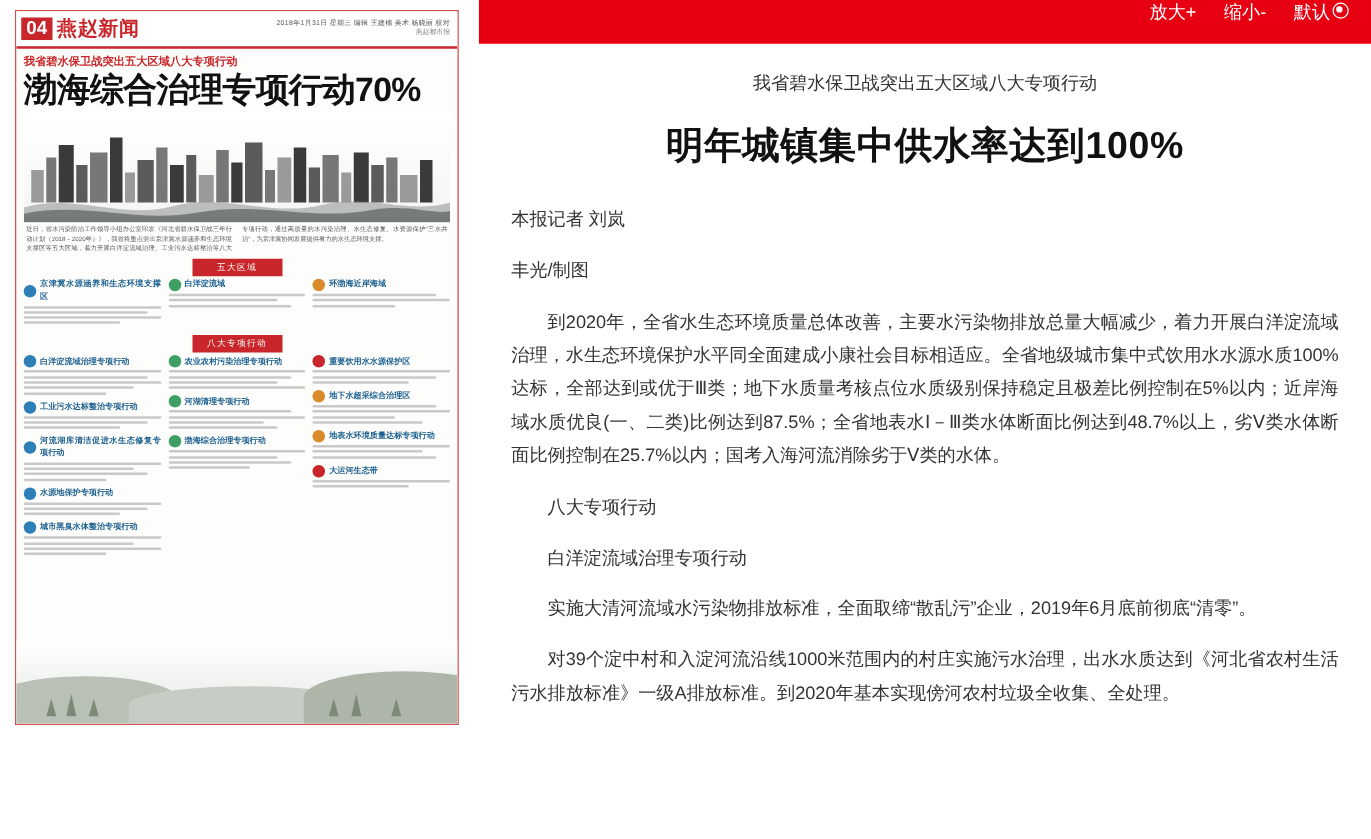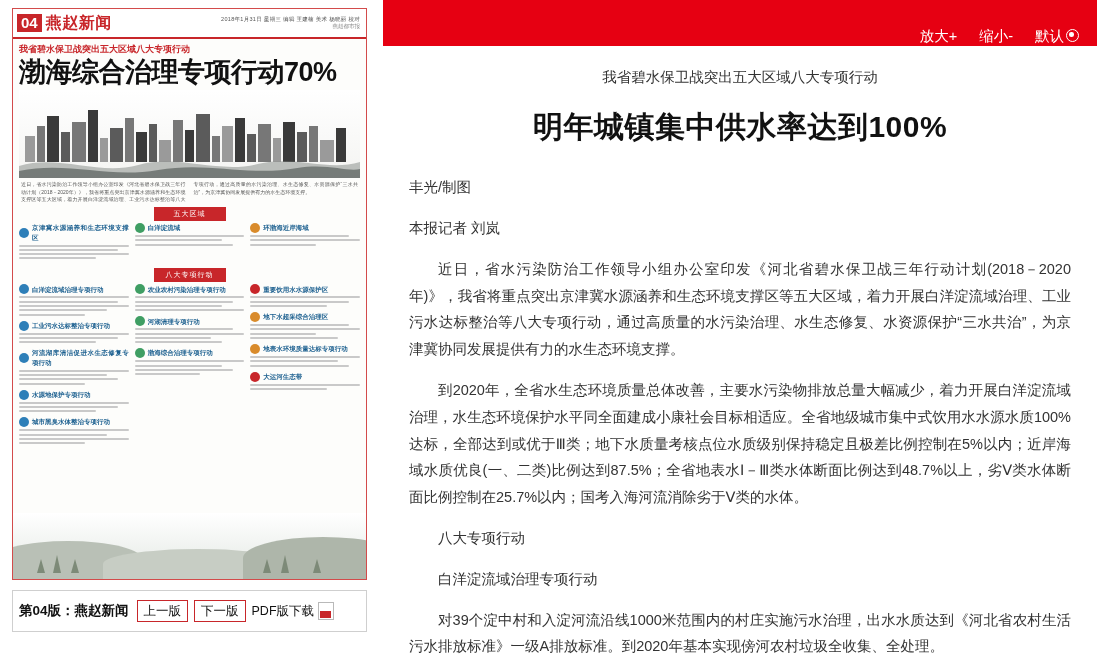--- a/index.html
+++ b/index.html
@@ -261,24 +261,24 @@
     background: #c8262a;
   }
   
   .right-col {
     flex: 1;
     position: relative;
     background: #fff;
     overflow: hidden;
   }
   .red-bar {
-    height: 46px;
+    height: 35px;
     background: #e60012;
     display: flex;
-    align-items: flex-end;
+    align-items: flex-start;
     justify-content: flex-end;
     padding-right: 18px;
     gap: 22px;
   }
   .red-bar-item {
     color: #ffffff;
     font-size: 14.5px;
     cursor: pointer;
     white-space: nowrap;
   }
@@ -592,45 +592,38 @@
         <div class="tree" style="left:24px;"></div>
         <div class="tree" style="left:40px; border-bottom-width:18px;"></div>
         <div class="tree" style="left:58px;"></div>
         <div class="tree" style="left:250px;"></div>
         <div class="tree" style="left:268px; border-bottom-width:18px;"></div>
         <div class="tree" style="left:300px;"></div>
       </div>
 
     </div>
 
-    <div class="thumb-toolbar">
-      <span class="thumb-title">第04版：燕赵新闻</span>
-      <button class="nav-btn">上一版</button>
-      <button class="nav-btn">下一版</button>
-      <span class="pdf-label">PDF版下载</span>
-      <span class="pdf-icon"></span>
-    </div>
 
   </div>
 
   <div class="right-col">
 
     <div class="red-bar">
       <span class="red-bar-item">放大+</span>
       <span class="red-bar-item">缩小-</span>
       <span class="red-bar-item"><span>默认</span><span class="dot-mark"></span></span>
     </div>
 
     <div class="article">
       <div class="art-kicker">我省碧水保卫战突出五大区域八大专项行动</div>
       <h1 class="art-title">明年城镇集中供水率达到100%</h1>
+      <p class="art-p">本报记者 刘岚</p>
       <p class="art-p">丰光/制图</p>
-      <p class="art-p">本报记者 刘岚</p>
-      <p class="art-p indent">近日，省水污染防治工作领导小组办公室印发《河北省碧水保卫战三年行动计划(2018－2020年)》，我省将重点突出京津冀水源涵养和生态环境支撑区等五大区域，着力开展白洋淀流域治理、工业污水达标整治等八大专项行动，通过高质量的水污染治理、水生态修复、水资源保护“三水共治”，为京津冀协同发展提供有力的水生态环境支撑。</p>
       <p class="art-p indent">到2020年，全省水生态环境质量总体改善，主要水污染物排放总量大幅减少，着力开展白洋淀流域治理，水生态环境保护水平同全面建成小康社会目标相适应。全省地级城市集中式饮用水水源水质100%达标，全部达到或优于Ⅲ类；地下水质量考核点位水质级别保持稳定且极差比例控制在5%以内；近岸海域水质优良(一、二类)比例达到87.5%；全省地表水Ⅰ－Ⅲ类水体断面比例达到48.7%以上，劣Ⅴ类水体断面比例控制在25.7%以内；国考入海河流消除劣于Ⅴ类的水体。</p>
       <p class="art-p indent">八大专项行动</p>
       <p class="art-p indent">白洋淀流域治理专项行动</p>
+      <p class="art-p indent">实施大清河流域水污染物排放标准，全面取缔“散乱污”企业，2019年6月底前彻底“清零”。</p>
       <p class="art-p indent">对39个淀中村和入淀河流沿线1000米范围内的村庄实施污水治理，出水水质达到《河北省农村生活污水排放标准》一级A排放标准。到2020年基本实现傍河农村垃圾全收集、全处理。</p>
     </div>
 
   </div>
 
 </div>
 
 </body></html>

